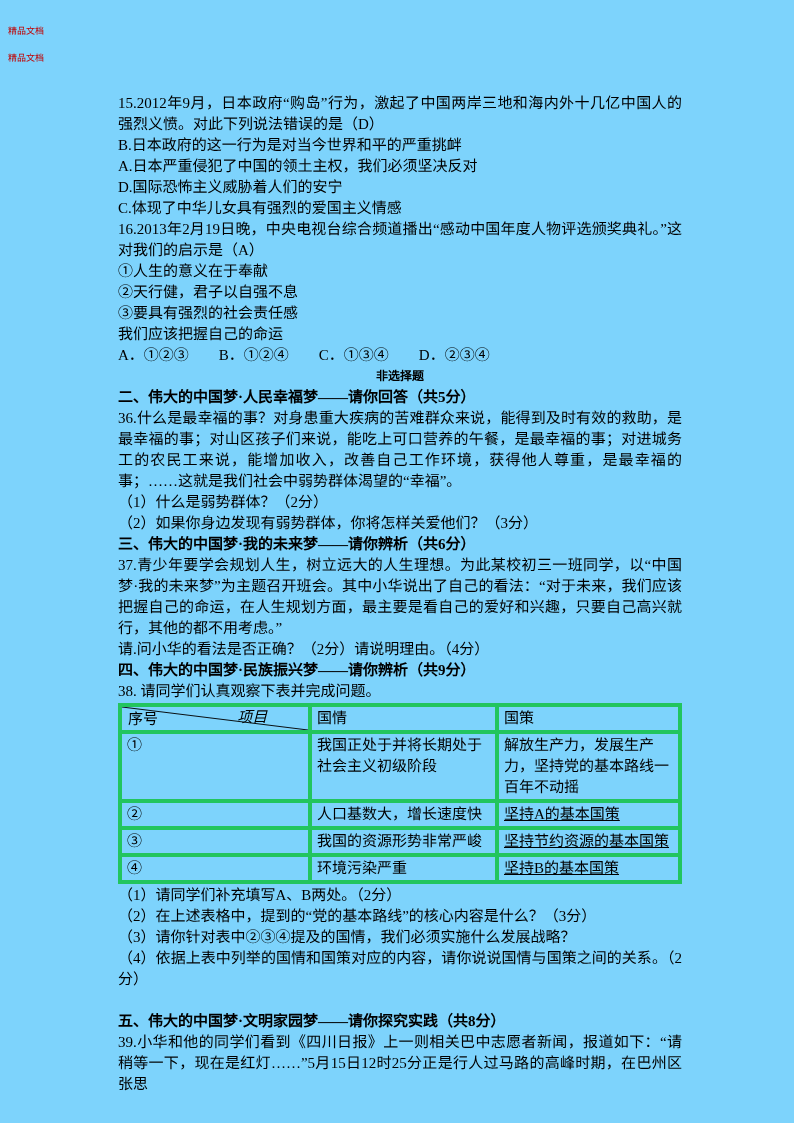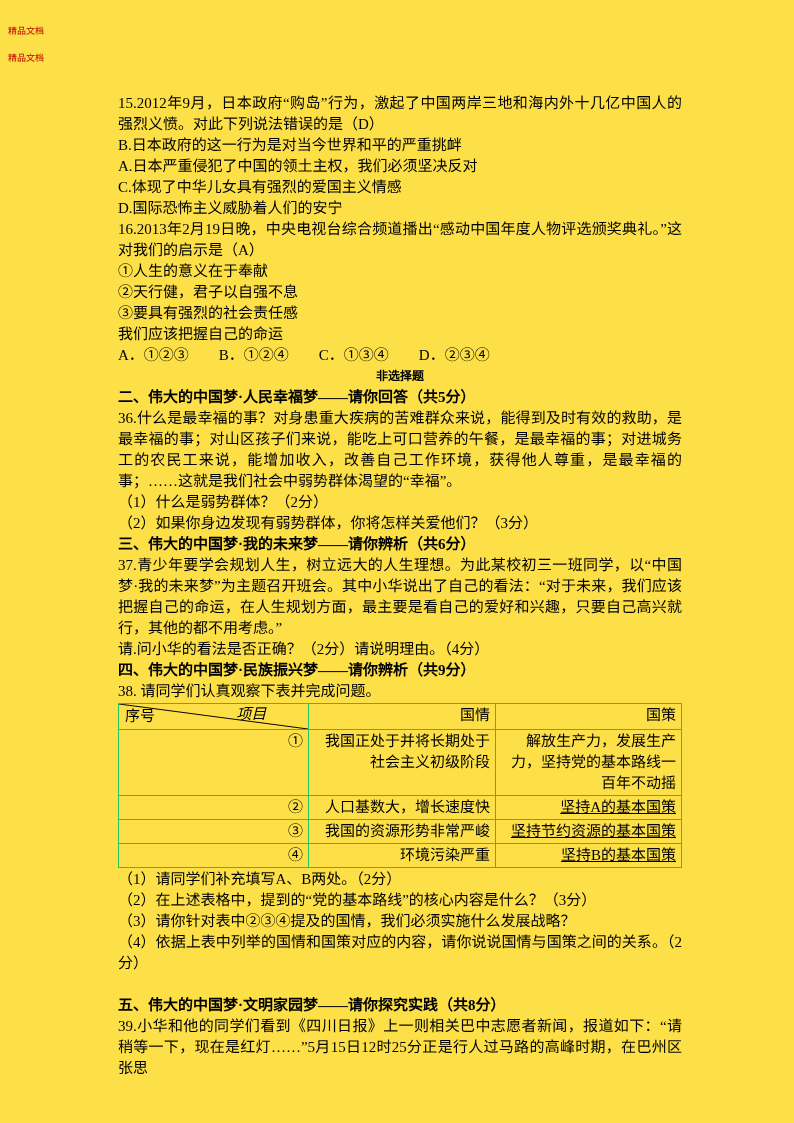--- a/index.html
+++ b/index.html
@@ -1,21 +1,21 @@
 <!DOCTYPE html>
 <html lang="zh-CN"><head>
 <meta charset="utf-8">
 <style>
   * { box-sizing: border-box; }
   html, body { margin: 0; padding: 0; background: #ffffff; }
   .page {
     position: relative;
     width: 794px;
     height: 1123px;
-    background: #fde047;
+    background: #7dd3fc;
     overflow: hidden;
     font-family: "Liberation Serif", "DejaVu Serif", serif;
     color: #000;
   }
   .watermark {
     position: absolute;
     left: 8px;
     color: #c00000;
     font-size: 9px;
     line-height: 10px;
@@ -37,24 +37,24 @@
   .center { text-align: center; }
   .title { font-size: 12px; }
   .pre { white-space: pre-wrap; }
   table.qt {
     border-collapse: collapse;
     width: 100%;
     margin: 1px 0;
     table-layout: fixed;
   }
   .qt td {
-    border: 1px solid #22c55e;
+    border: 4px solid #22c55e;
     padding: 1px 5px;
     vertical-align: top;
-    text-align: right;
+    text-align: left;
     font-size: 15px;
     line-height: 21px;
     word-break: break-all;
   }
   .qt .c1 { width: 190px; }
   .qt .c2 { width: 187px; }
   .qt .c3 { width: auto; }
   td.diag {
     position: relative;
     height: 26px;
@@ -77,22 +77,22 @@
 <div class="page">
 
   <div class="watermark wm1">精品文档</div>
   <div class="watermark wm2">精品文档</div>
 
   <div class="content">
 
     <p>15.2012年9月，日本政府“购岛”行为，激起了中国两岸三地和海内外十几亿中国人的强烈义愤。对此下列说法错误的是（D）</p>
     <p>B.日本政府的这一行为是对当今世界和平的严重挑衅</p>
     <p>A.日本严重侵犯了中国的领土主权，我们必须坚决反对</p>
+    <p>D.国际恐怖主义威胁着人们的安宁</p>
     <p>C.体现了中华儿女具有强烈的爱国主义情感</p>
-    <p>D.国际恐怖主义威胁着人们的安宁</p>
 
     <p>16.2013年2月19日晚，中央电视台综合频道播出“感动中国年度人物评选颁奖典礼。”这对我们的启示是（A）</p>
     <p>①人生的意义在于奉献</p>
     <p>②天行健，君子以自强不息</p>
     <p>③要具有强烈的社会责任感</p>
     <p>我们应该把握自己的命运</p>
     <p class="pre">A．①②③　　B．①②④　　C．①③④　　D．②③④</p>
 
     <p class="center bold title">非选择题</p>
 

